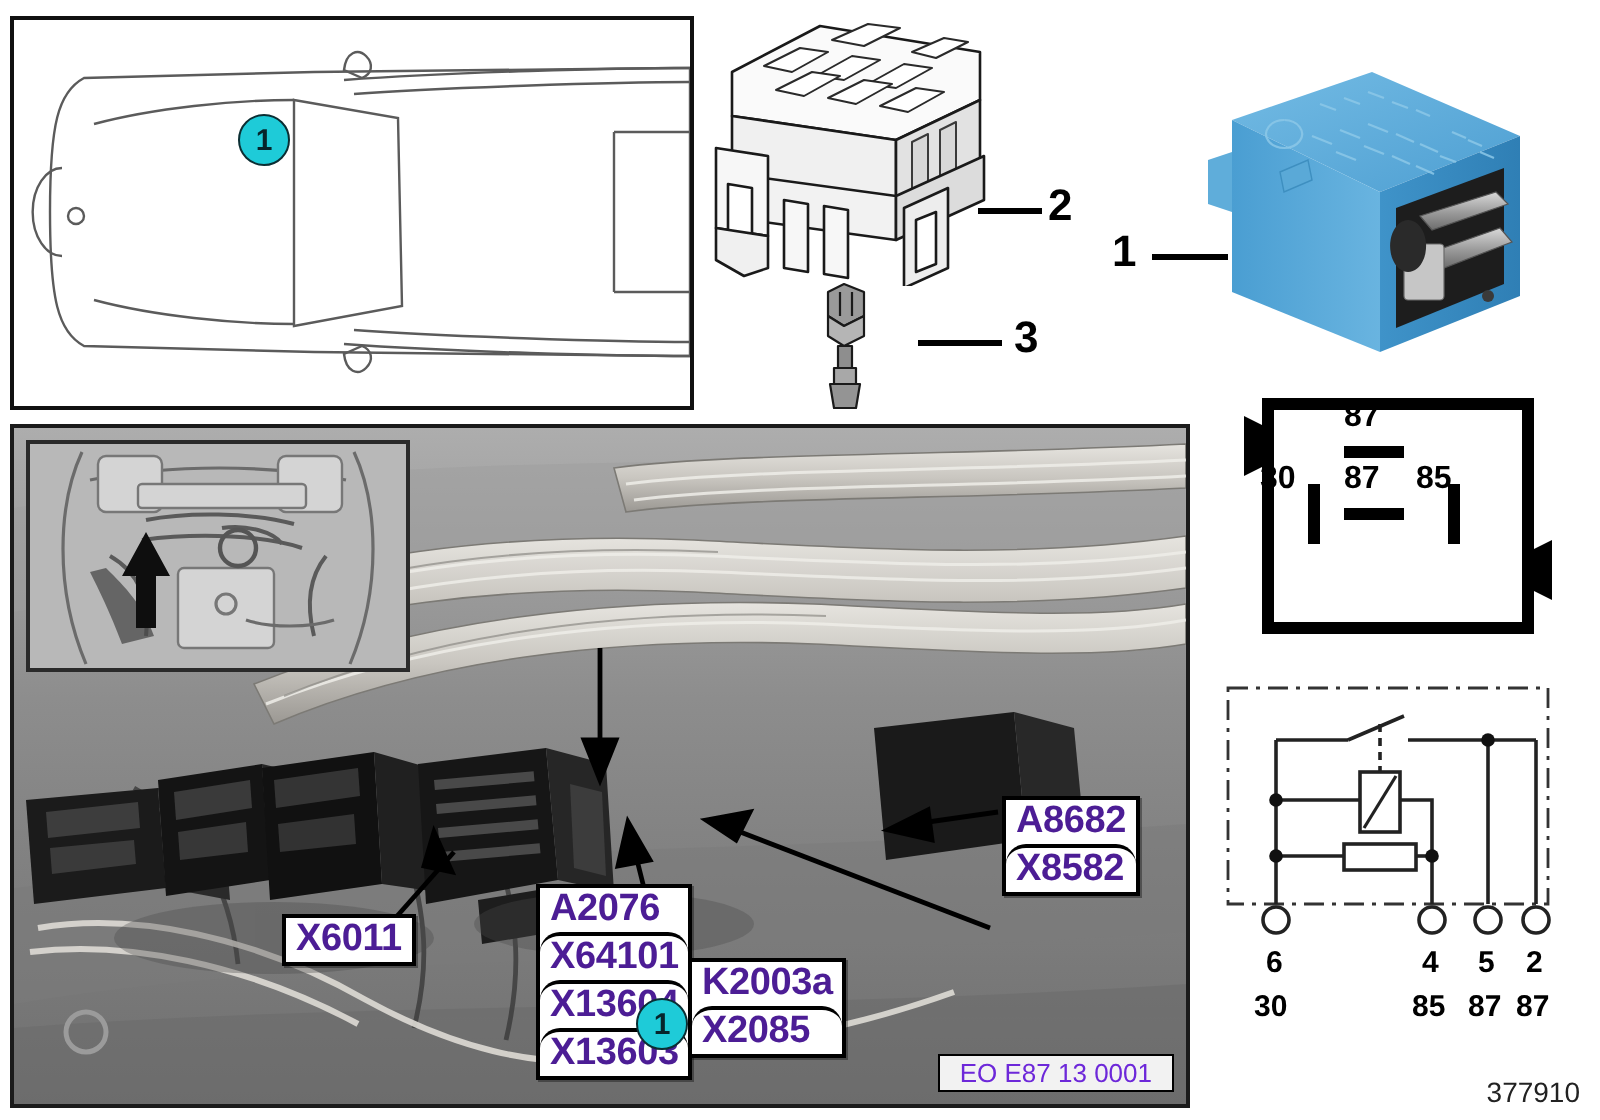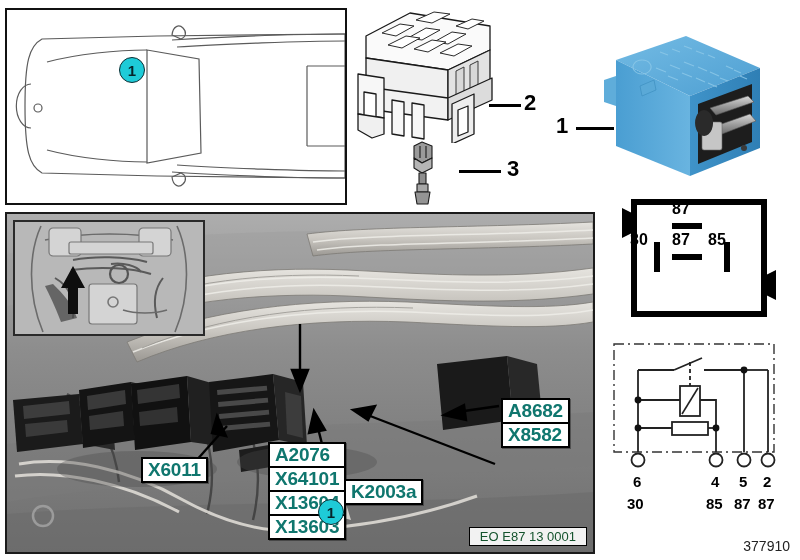--- a/index.html
+++ b/index.html
@@ -60,30 +60,30 @@
     border: 2px solid #2a2a2a; background: #b9b9b9; overflow: hidden;
   }
   .inset-canvas { position: absolute; left: 0; top: 0; }
 
   
   .chip-group {
     position: absolute; border: 2px solid #000; background: #fff;
     z-index: 30; box-shadow: 1px 1px 0 rgba(0,0,0,.35);
   }
   .chip {
-    padding: 0 5px; font-size: 19px; font-weight: bold; color: #0f766e;
+    padding: 0 5px; font-size: 19px; font-weight: bold; color: #4c1d95;
     line-height: 22px; letter-spacing: -0.2px; white-space: nowrap;
     font-family: "Liberation Sans", sans-serif; text-align: left;
   }
-  .chip + .chip { border-top: 2px solid #000; }
+  .chip + .chip { border-top: 2px solid #000; border-radius: 10px; }
 
   .caption {
     position: absolute; right: 6px; bottom: 6px;
     border: 1.5px solid #000; background: #f2f2f2; z-index: 30;
-    padding: 1px 10px; font-size: 13px; color: #14532d;
+    padding: 1px 10px; font-size: 13px; color: #6d28d9;
     font-family: "Liberation Sans", sans-serif;
     margin-left: 44px;
   }
 
   .partno {
     position: absolute; right: 10px; bottom: 6px;
     font-size: 14px; color: #222; font-family: "Liberation Sans", sans-serif;
   }
 
   .ptr { position: absolute; z-index: 25; }
@@ -497,20 +497,21 @@
       <div class="chip">A8682</div>
       <div class="chip">X8582</div>
     </div>
 
     <div class="chip-group" style="left:134px; top:243px;">
       <div class="chip">X6011</div>
     </div>
 
     <div class="chip-group" style="left:337px; top:265px;">
       <div class="chip">K2003a</div>
+      <div class="chip">X2085</div>
     </div>
 
     <div class="badge" style="left:311px; top:285px;">1</div>
 
     <div class="caption">EO E87 13 0001</div>
   </div>
 
   <div class="partno">377910</div>
 
 </div>

